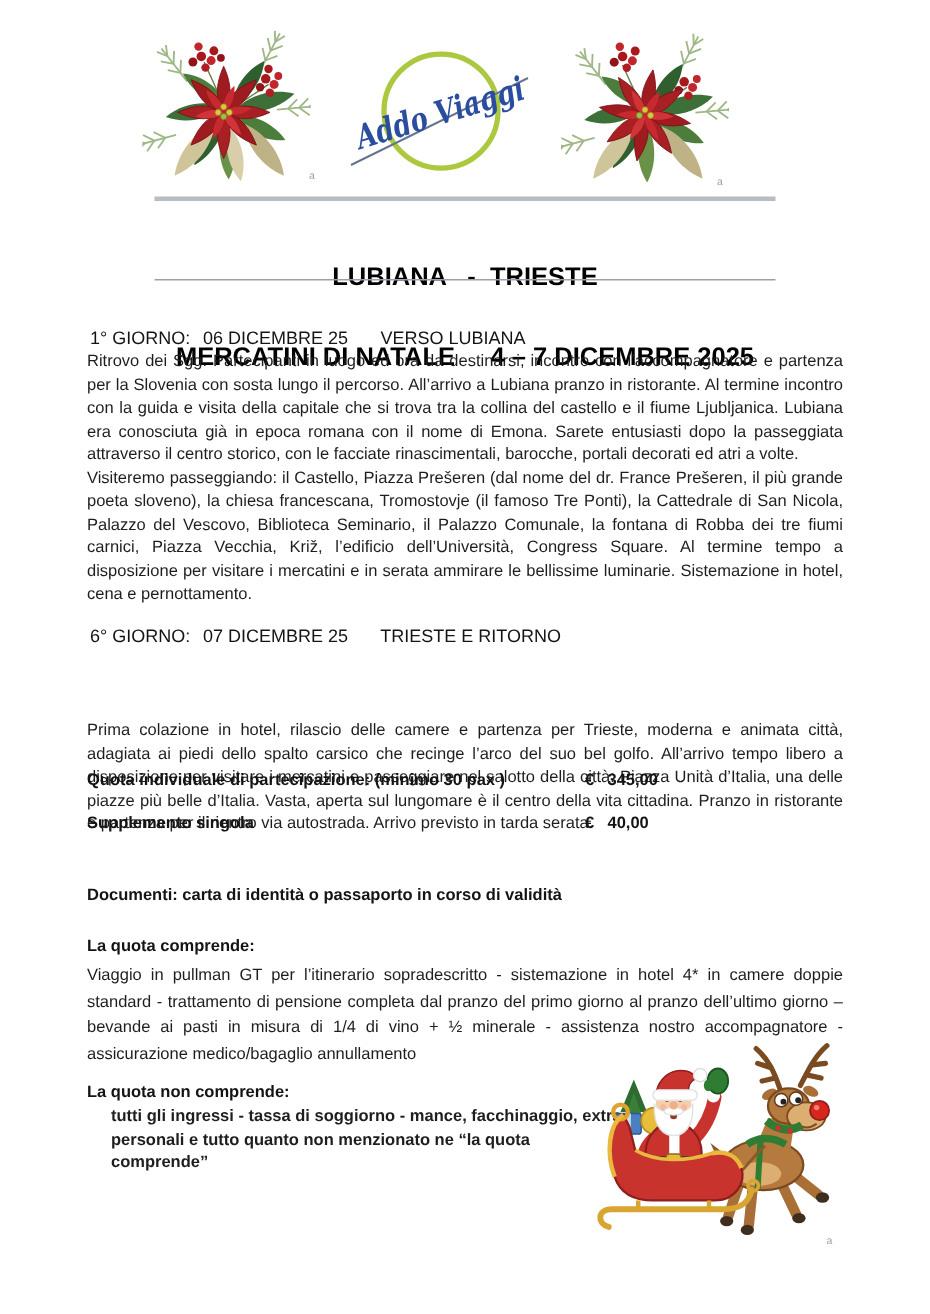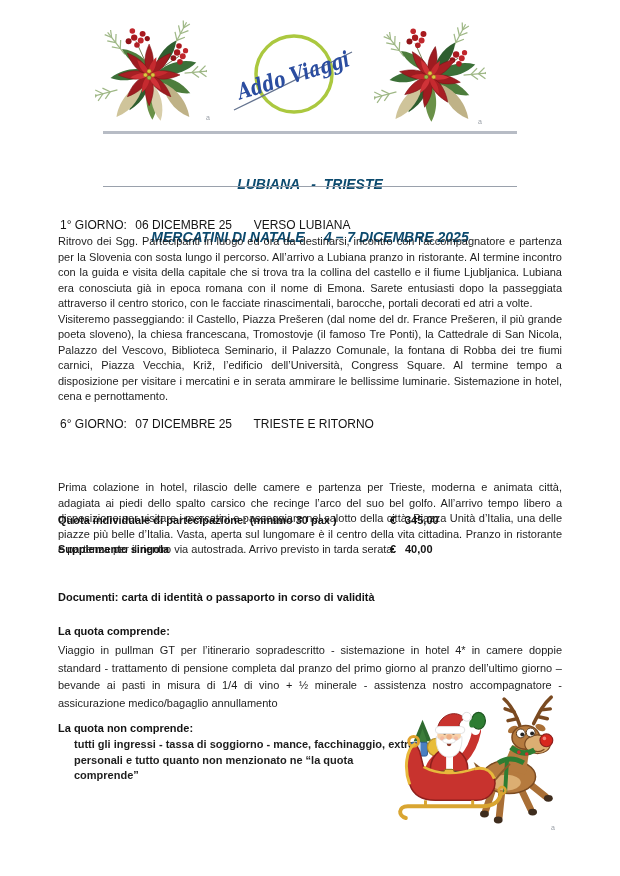--- a/index.html
+++ b/index.html
@@ -13,22 +13,22 @@
   
   .flower { width:112px; height:108px; }
   .flower-left { left:95px; top:13px; }
   .flower-right { left:374px; top:15px; }
   .logo-box { left:230px; top:26px; width:126px; height:96px; }
   .rule { background:#b7bcc5; }
   .rule-thick { left:103px; top:131px; width:414px; height:2.5px; }
   .rule-thin  { left:103px; top:186px; width:414px; height:1px; background:#9aa1ac; }
   .title-block {
     left:60px; top:141px; width:500px; text-align:center;
-    color:#0c4a6e; font-weight:bold; font-style:italic;
-    font-size:14px; line-height:17.5px; white-space:pre-wrap;
+    color:#000000; font-weight:bold; 
+    font-size:17px; line-height:17.5px; white-space:pre-wrap;
   }
   
   .bodytxt { font-size:11px; line-height:15.5px; text-align:justify; width:504px; left:58px; }
   .dayhead { left:60px; width:504px; font-size:12px; font-weight:normal; color:#141414; white-space:nowrap; }
   .dayhead .c1 { display:inline-block; width:72px; }
   .dayhead .c2 { display:inline-block; width:115px; }
   .pricerow { left:58px; width:504px; height:16px; font-size:11px; font-weight:bold; color:#141414; }
   .pricerow .cur { position:absolute; left:332px; top:0; }
   .pricerow .amt { position:absolute; left:347px; top:0; }
   .docs { left:58px; width:504px; font-size:11px; font-weight:bold; color:#141414; }

